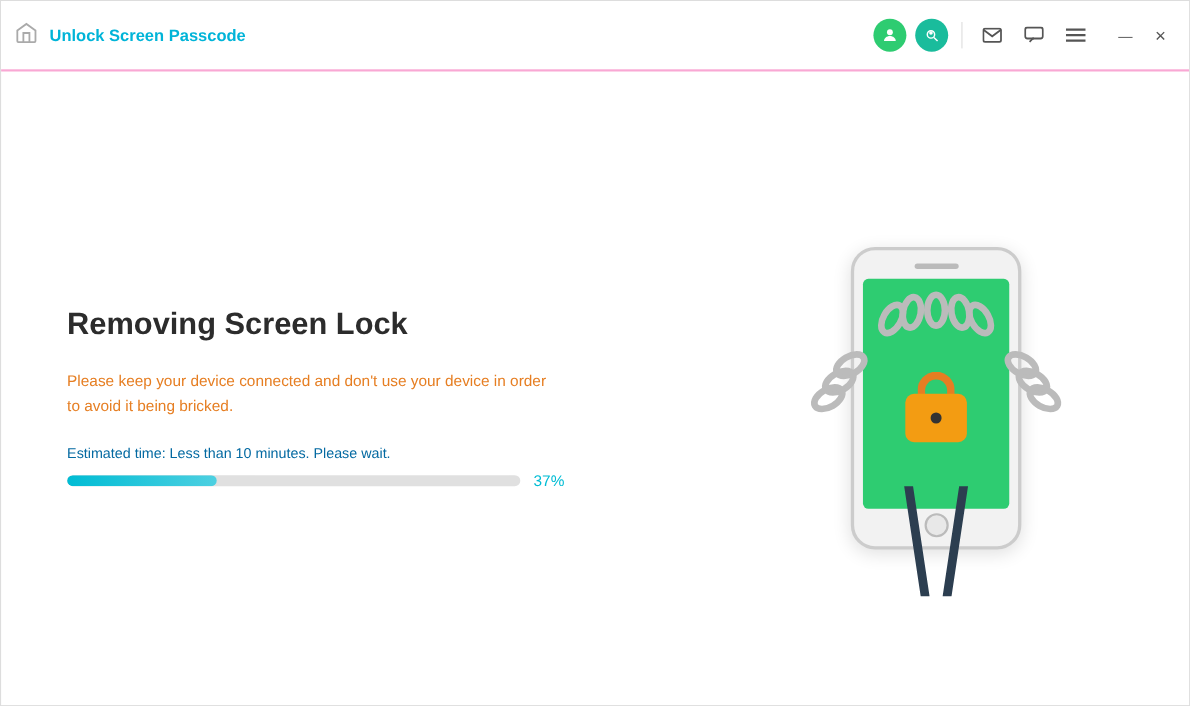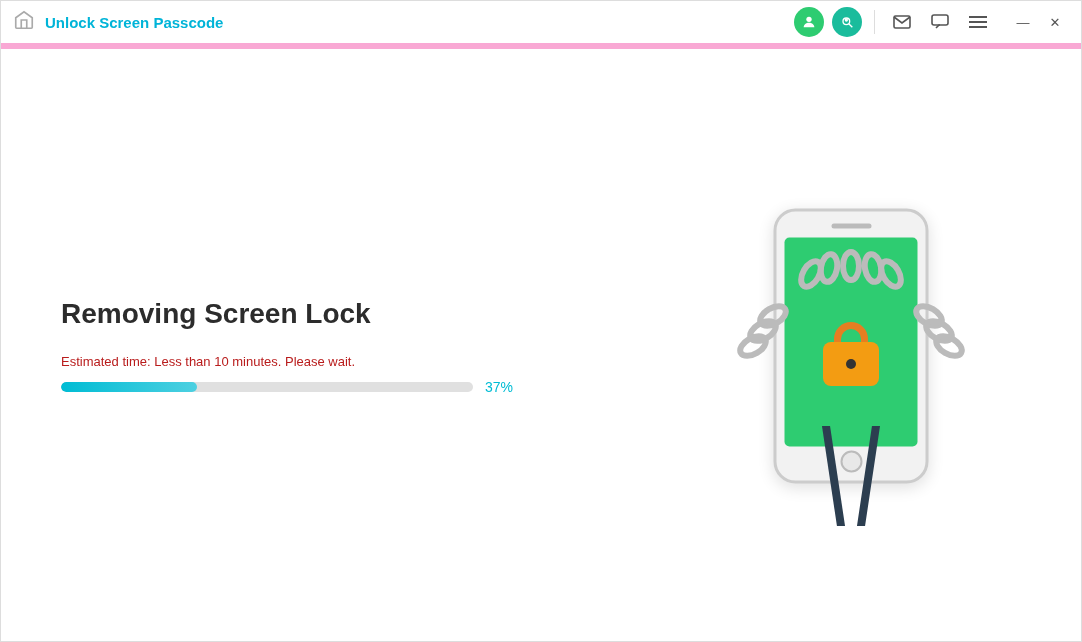--- a/index.html
+++ b/index.html
@@ -9,24 +9,24 @@
       width: 1082px;
       height: 642px;
       overflow: hidden;
       border: 1px solid #ddd;
     }
 
     
     .titlebar {
       display: flex;
       align-items: center;
-      height: 48px;
+      height: 64px;
       padding: 0 12px;
       background: #fff;
-      border-bottom: 6px solid #f9a8d4;
+      border-bottom: 2px solid #f9a8d4;
       position: relative;
     }
     .titlebar-left {
       display: flex;
       align-items: center;
       gap: 10px;
       flex: 1;
     }
     .home-icon {
       width: 22px;
@@ -119,21 +119,21 @@
       margin-bottom: 24px;
       max-width: 500px;
     }
     .warning-text .highlight {
       color: #e67e22;
       font-weight: 500;
     }
 
     .estimated-time {
       font-size: 13px;
-      color: #b91c1c;
+      color: #0369a1;
       margin-bottom: 10px;
     }
 
     .progress-container {
       display: flex;
       align-items: center;
       gap: 12px;
       max-width: 460px;
     }
     .progress-bar-bg {
@@ -226,20 +226,24 @@
       <div class="win-btn close">✕</div>
     </div>
   </div>
 </div>
 
 <div class="main-content">
 
   <div class="left-section">
     <h1 class="heading">Removing Screen Lock</h1>
 
+    <p class="warning-text">
+      <span class="highlight">Please keep your device connected and don't use your device in order</span><br>
+      <span class="highlight">to avoid it being bricked.</span>
+    </p>
 
     <p class="estimated-time">Estimated time: Less than 10 minutes. Please wait.</p>
 
     <div class="progress-container">
       <div class="progress-bar-bg">
         <div class="progress-bar-fill" id="progress-fill" style="width: 33%;"></div>
       </div>
       <span class="progress-pct">37%</span>
     </div>
   </div>

